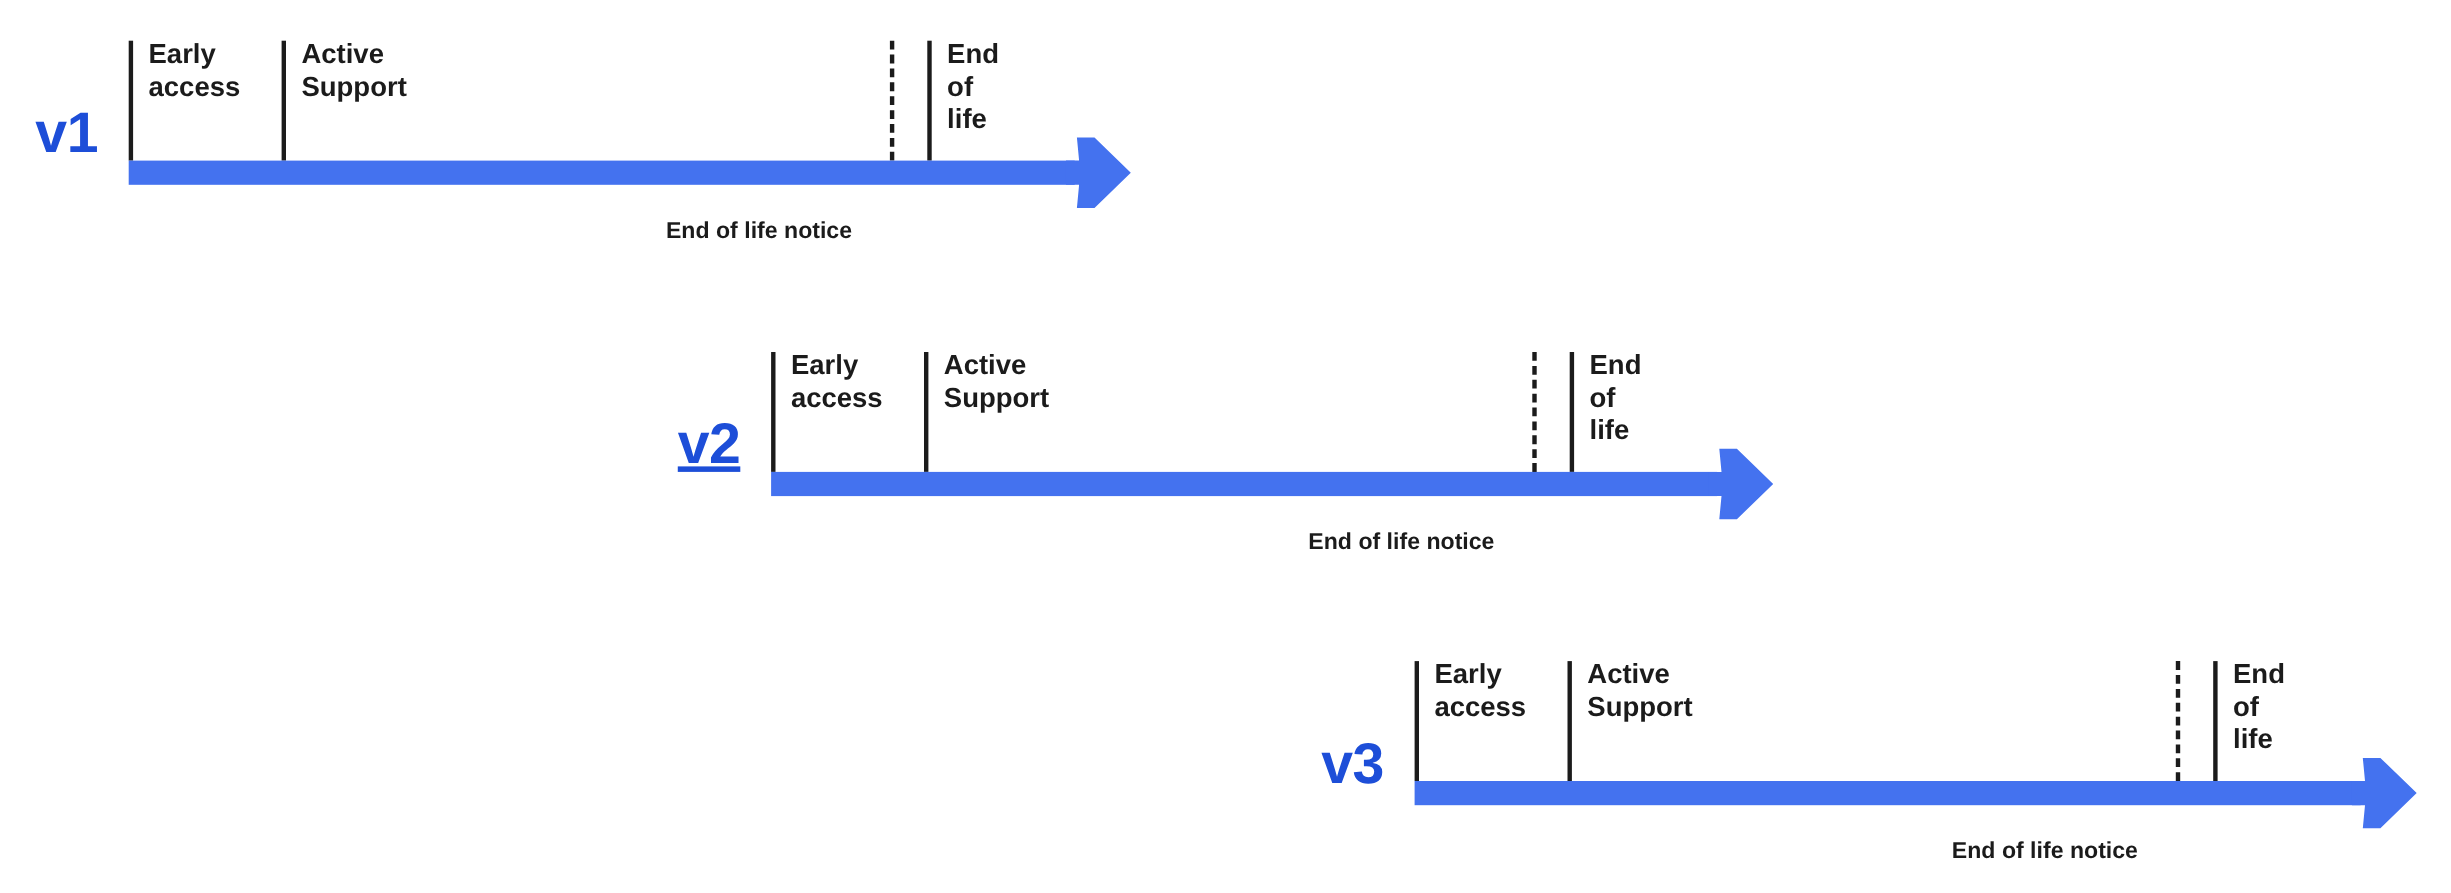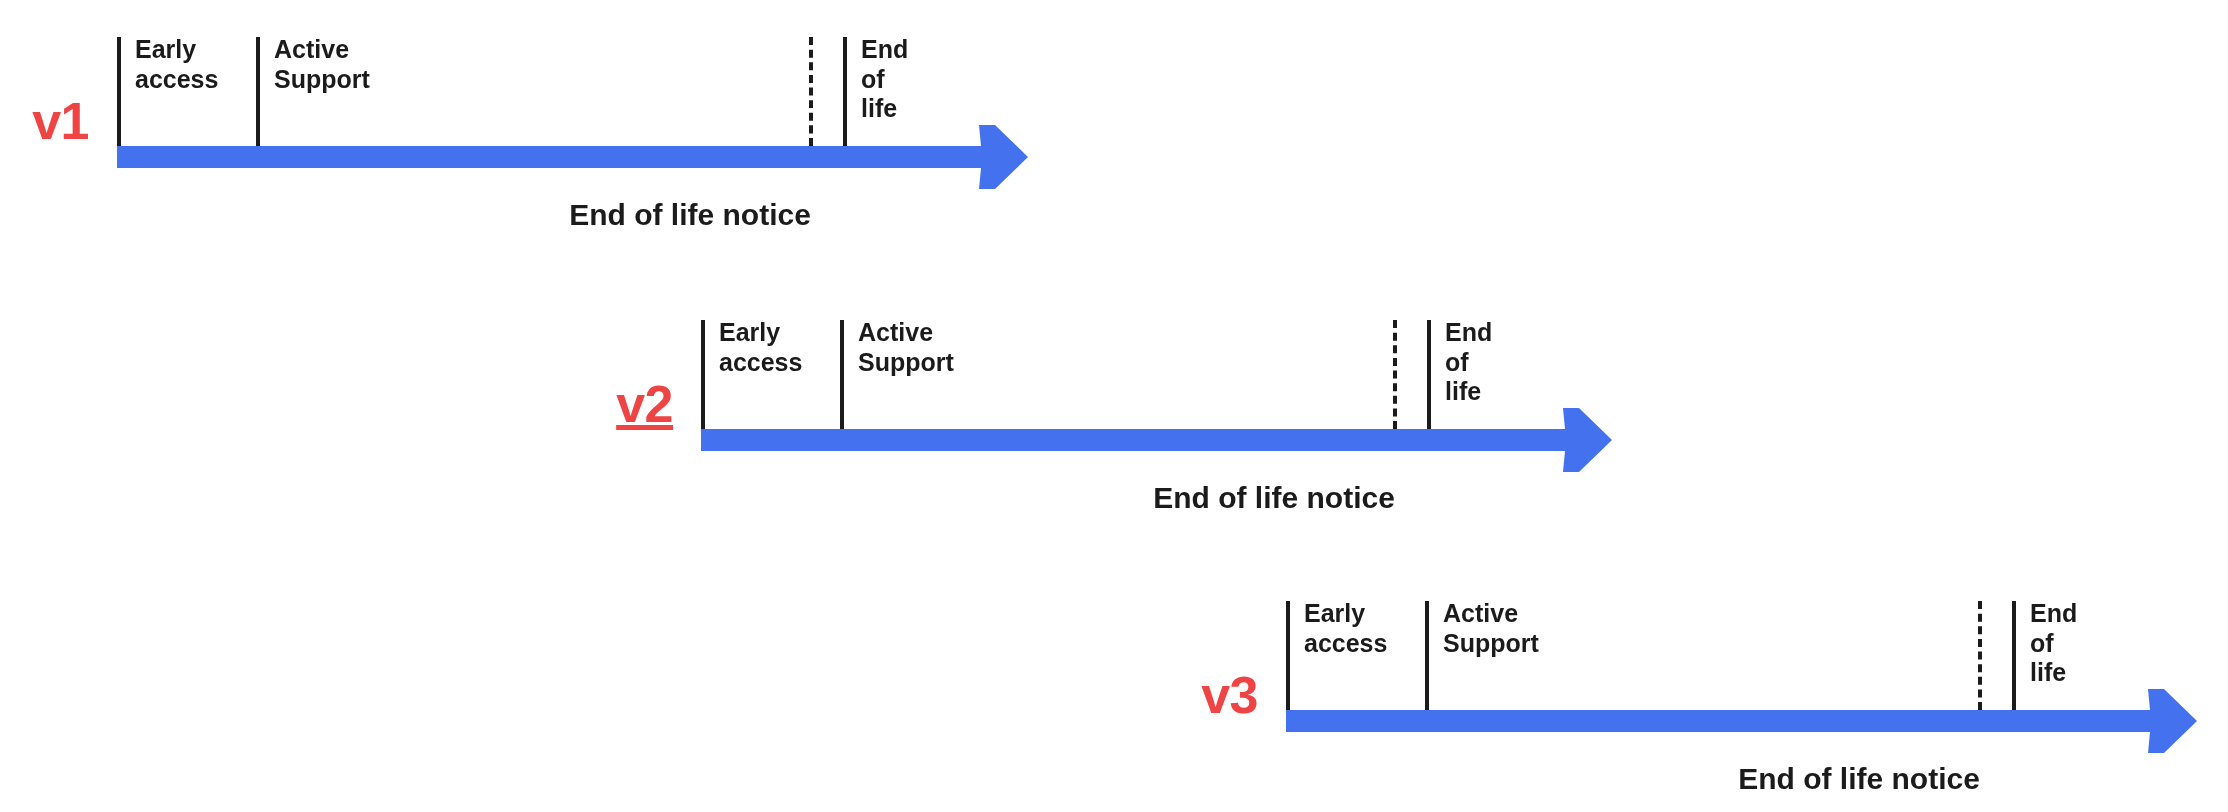--- a/index.html
+++ b/index.html
@@ -10,21 +10,21 @@
   }
   .canvas{position:absolute;left:0;top:0;width:2228px;height:812px;}
 
   .timeline-row{position:absolute;}
 
   
   .version-label{
     position:absolute;
     font-size:52px;
     font-weight:700;
-    color:#ef4444;
+    color:#1d4ed8;
     letter-spacing:-0.5px;
     line-height:1;
     text-align:center;
     white-space:nowrap;
     transform:translate(-100%,0);
   }
 
   
   .divider{
     position:absolute;
@@ -57,21 +57,21 @@
 
   
   .arrowhead{
     position:absolute;
     display:block;
   }
 
   
   .notice-label{
     position:absolute;
-    font-size:30px;
+    font-size:21px;
     font-weight:700;
     color:#1b1b1b;
     white-space:nowrap;
     text-align:center;
     transform:translate(-50%,0);
   }
 </style>
 </head>
 <body>
 

